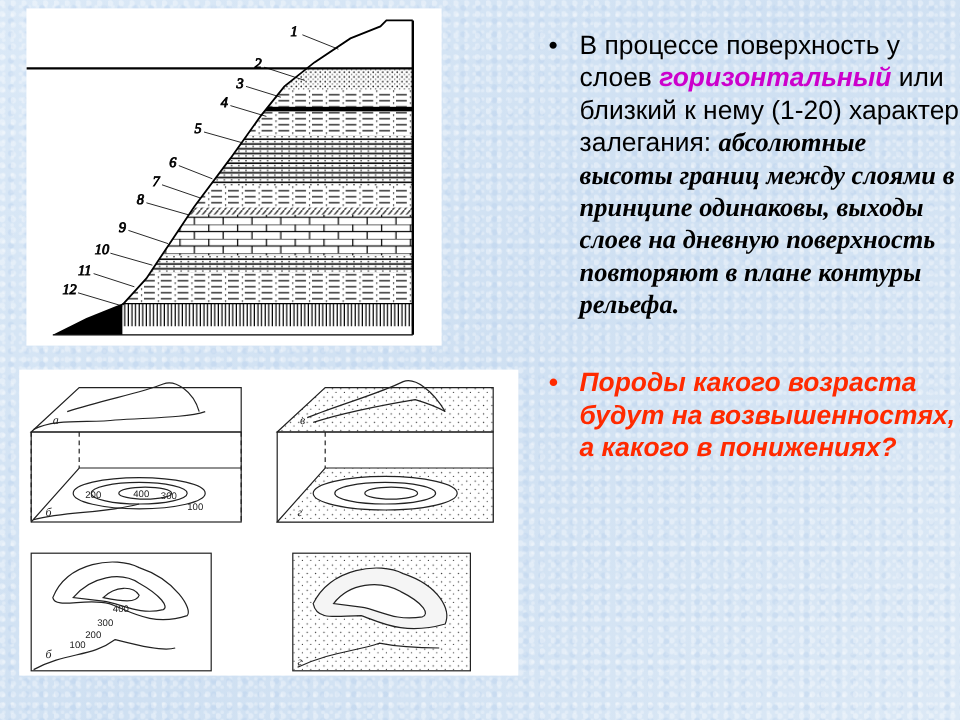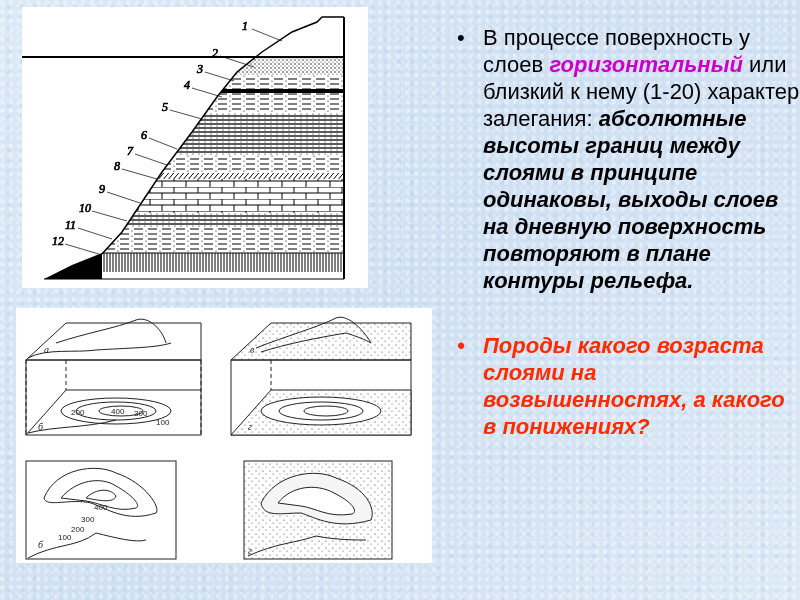--- a/index.html
+++ b/index.html
@@ -15,21 +15,21 @@
     font-family: "Liberation Sans", sans-serif;
   }
   .panel { position: absolute; background: #fff; }
   #strata { left: 22px; top: 7px; width: 346px; height: 281px; }
   #blocks { left: 16px; top: 308px; width: 416px; height: 255px; }
   svg { display: block; }
   .text-col { position: absolute; left: 455px; top: 24px; width: 345px; }
   .bullet-item { position: relative; padding-left: 28px; font-size: 22px; line-height: 27px; color: #000; }
   .bullet-dot { position: absolute; left: 2px; top: 0; font-size: 22px; }
   .em-pink { color: #cc00cc; font-weight: bold; font-style: italic; }
-  .bold-it { font-weight: bold; font-style: italic; }
+  .bold-it { font-weight: bold; font-style: italic; font-family: Liberation Serif, serif; }
   .q { color: #ff2a00; font-weight: bold; font-style: italic; }
   .q .bullet-dot { color: #ff2a00; }
   .gap { height: 38px; }
 </style>
 </head>
 <body>
 
 <div class="panel" id="strata">
   <svg width="346" height="281" viewBox="0 0 346 281">
     <defs>
@@ -185,15 +185,15 @@
   <div class="bullet-item">
     <span class="bullet-dot">•</span>
     <span>В  процессе поверхность у слоев</span>
     <span class="em-pink">горизонтальный</span>
     <span>или близкий к нему (1-20) характер залегания:</span>
     <span class="bold-it">абсолютные высоты границ между слоями в принципе одинаковы, выходы слоев на дневную поверхность повторяют в плане контуры рельефа.</span>
   </div>
   <div class="gap"></div>
   <div class="bullet-item q">
     <span class="bullet-dot">•</span>
-    <span>Породы какого возраста слоями на возвышенностях, а какого в понижениях?</span>
+    <span>Породы какого возраста будут на возвышенностях, а какого в понижениях?</span>
   </div>
 </div>
 
 </body></html>

